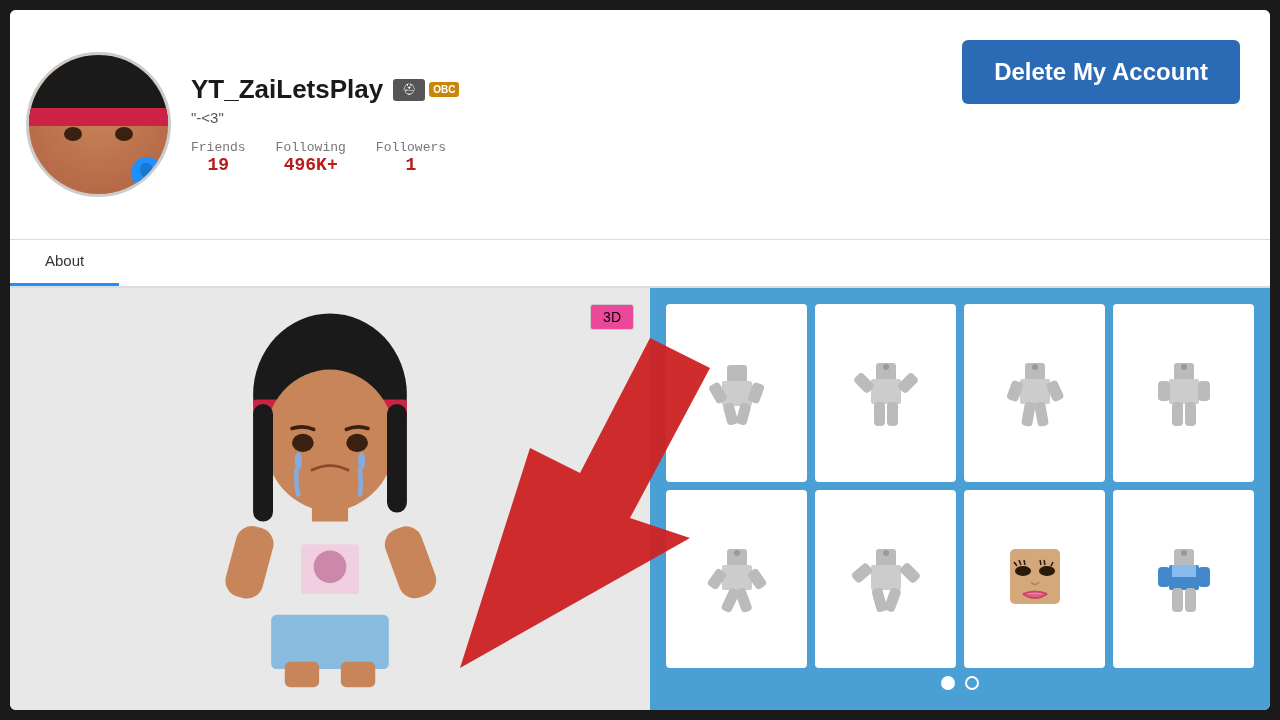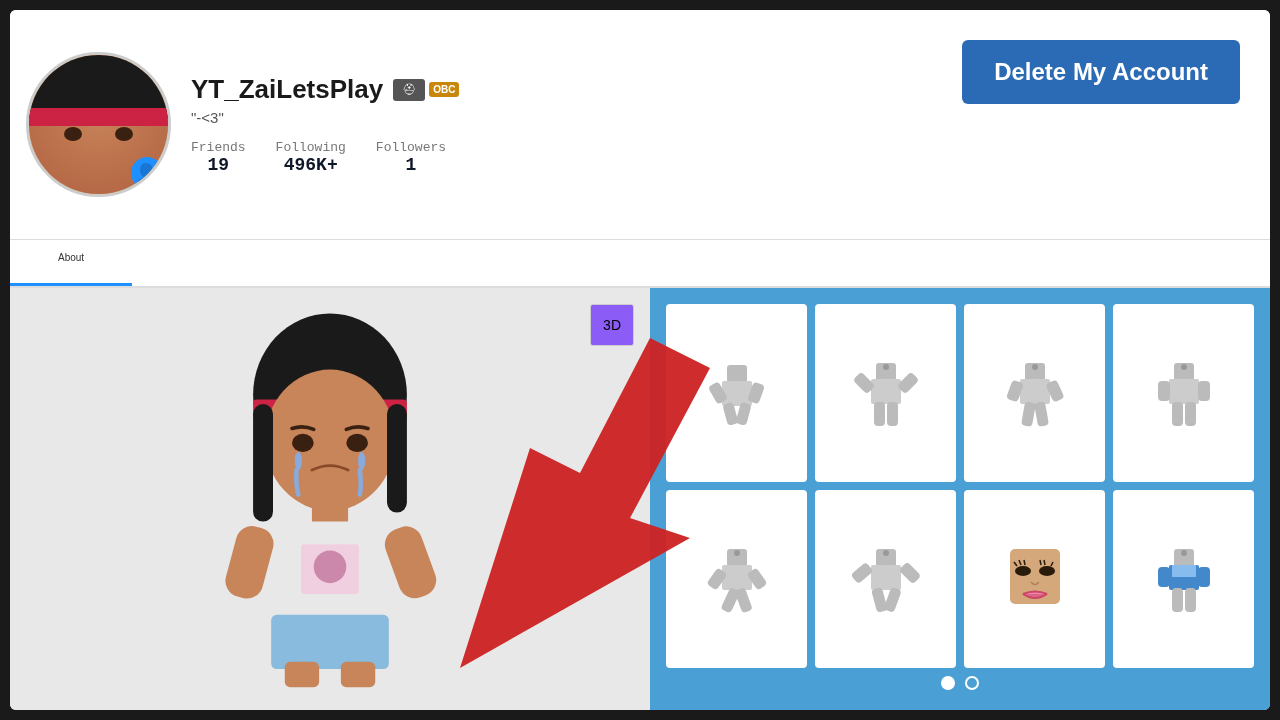--- a/index.html
+++ b/index.html
@@ -164,21 +164,21 @@
     }
 
     .stat-label {
       font-size: 13px;
       color: #777;
     }
 
     .stat-value {
       font-size: 18px;
       font-weight: bold;
-      color: #0f172a;
+      color: #b91c1c;
     }
 
     
     .delete-banner {
       position: absolute;
       top: 30px;
       right: 30px;
       background: #2b6bb5;
       color: white;
       font-size: 24px;
@@ -191,22 +191,22 @@
 
     
     .tabs-bar {
       background: #fff;
       display: flex;
       border-bottom: 2px solid #ddd;
       height: 48px;
     }
 
     .tab-item {
-      padding: 12px 48px;
-      font-size: 10px;
+      padding: 12px 35px;
+      font-size: 15px;
       color: #555;
       cursor: pointer;
       border-bottom: 3px solid transparent;
       position: relative;
     }
 
     .tab-item.active {
       color: #333;
       border-bottom: 3px solid #1e90ff;
     }
@@ -226,23 +226,23 @@
       display: flex;
       align-items: center;
       justify-content: center;
       overflow: hidden;
     }
 
     .btn-3d {
       position: absolute;
       top: 16px;
       right: 16px;
-      background: #8b5cf6;
+      background: #ec4899;
       border: 1px solid #ccc;
-      padding: 12px 12px;
+      padding: 4px 12px;
       font-size: 14px;
       border-radius: 3px;
       cursor: pointer;
       z-index: 5;
     }
 
     
     .crying-avatar {
       width: 300px;
       height: 380px;

